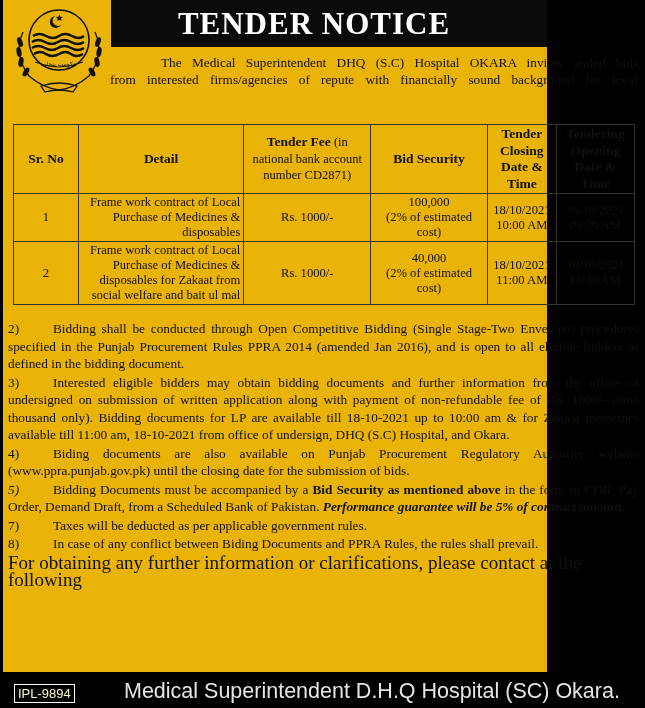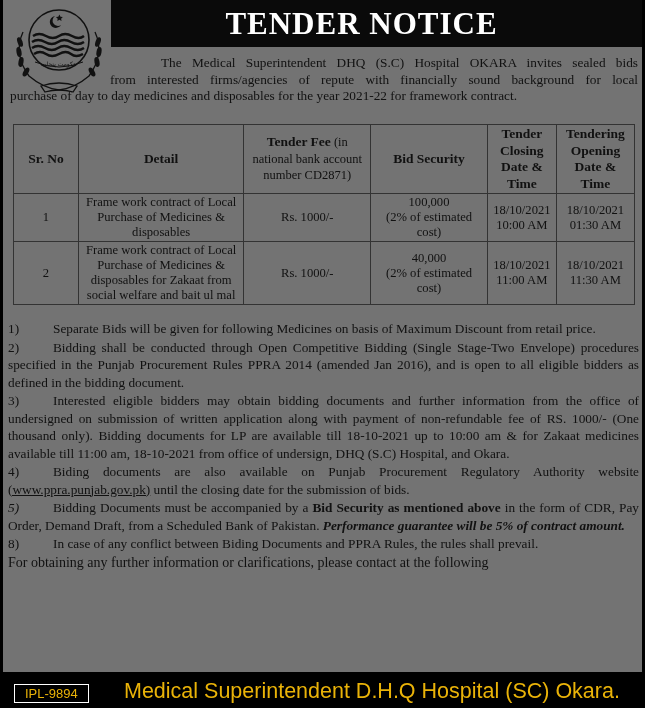--- a/index.html
+++ b/index.html
@@ -1,22 +1,22 @@
 <!DOCTYPE html>
 <html><head>
 <meta charset="utf-8">
 <style>
   html, body { margin: 0; padding: 0; }
   body {
     width: 645px; height: 708px; background: #000; position: relative; overflow: hidden;
     font-family: "Liberation Serif", "DejaVu Serif", serif; color: #111;
   }
   .page {
-    position: absolute; left: 3px; top: 0; width: 639px; height: 672px;
-    background: #737373;
+    position: absolute; left: 3px; top: 0; width: 544px; height: 672px;
+    background: #eab308;
   }
   .logo {
     position: absolute; left: 2px; top: 2px; width: 104px; height: 98px;
   }
   .header-band {
     position: absolute; left: 108px; top: 0; right: 0; height: 47px; background: #0a0a0a;
     display: flex; align-items: center; justify-content: center;
   }
   .header-band h1 {
     margin: 0; color: #fff; font-family: "Liberation Serif", serif; font-weight: bold;
@@ -32,42 +32,42 @@
   table.tender {
     position: absolute; left: 10px; top: 124px; width: 622px; border-collapse: collapse;
     font-size: 12.6px; line-height: 15px;
   }
   table.tender th, table.tender td {
     border: 1px solid #333; padding: 1px 3px; vertical-align: middle;
   }
   table.tender th { font-weight: bold; font-size: 13.5px; text-align: center; line-height: 16.5px; }
   table.tender th.normal-sub span.sub { font-weight: normal; font-size: 12.5px; margin-top: 45px; }
   table.tender td.c { text-align: center; }
-  table.tender td.detail { text-align: center; padding-left: 3px; }
+  table.tender td.detail { text-align: right; padding-left: 3px; }
   .col-sr { width: 57px; } .col-detail { width: 156px; } .col-fee { width: 118px; }
   .col-bid { width: 108px; font-family: Liberation Serif, serif; } .col-close { width: 61px; } .col-open { width: 70px; }
   .clauses {
     position: absolute; left: 5px; top: 320px; width: 631px; font-size: 13.3px; line-height: 17.5px;
   }
   .clause { text-align: justify; margin: 0 0 1px 0; }
   .clause .num { display: inline-block; width: 45px; }
   .clause .bold { font-weight: bold; }
   .clause .bold-italic { font-weight: bold; font-style: italic; }
   .clause .italic-num { font-style: italic; }
-  .clause .link { text-decoration: underline; }
-  .footer-line { font-size: 14px; }
+  .clause .link { }
+  .footer-line { font-size: 19px; }
   .footer-band {
     position: absolute; left: 0; top: 672px; width: 645px; height: 36px; background: #000;
   }
   .ipl {
-    position: absolute; left: 14px; top: 12px; border: 1px solid #fff; color: #eab308;
-    font-family: "Liberation Sans", sans-serif; font-size: 13px; padding: 1px 10px; line-height: 15px;
+    position: absolute; left: 14px; top: 12px; border: 1px solid #fff; color: #fef9c3;
+    font-family: "Liberation Sans", sans-serif; font-size: 13px; padding: 1px 3px; line-height: 15px;
   }
   .footer-title {
-    position: absolute; left: 124px; top: 5px; color: #eab308;
+    position: absolute; left: 124px; top: 5px; color: #e5e5e5;
     font-family: "Liberation Sans", sans-serif; font-size: 21.5px; line-height: 28px; white-space: nowrap;
   }
 </style>
 </head>
 <body>
 
 <div class="page">
 
   <div class="logo">
     <svg width="104" height="98" viewBox="0 0 104 98">
@@ -100,21 +100,20 @@
     </svg>
   </div>
 
   <div class="header-band">
     <h1>TENDER NOTICE</h1>
   </div>
 
   <div class="intro">
     <span class="l1">The Medical Superintendent DHQ (S.C) Hospital OKARA invites sealed bids</span>
     <span class="l2">from interested firms/agencies of repute with financially sound background for local</span>
-    <span class="l3">purchase of day to day medicines and disposables for the year 2021-22 for framework contract.</span>
   </div>
 
   <table class="tender">
     <thead>
       <tr>
         <th class="col-sr">Sr. No</th>
         <th class="col-detail">Detail</th>
         <th class="col-fee normal-sub"><span>Tender Fee</span><span class="sub"> (in national bank account number CD2871)</span></th>
         <th class="col-bid">Bid Security</th>
         <th class="col-close">Tender Closing Date &amp; Time</th>
@@ -153,25 +152,25 @@
           </td>
         <td class="c">
             <div>18/10/2021</div>
             <div>11:30 AM</div>
           </td>
       </tr>
     </tbody>
   </table>
 
   <div class="clauses">
-    <p class="clause"><span class="num">1)</span><span>Separate Bids will be given for following Medicines on basis of Maximum Discount from retail price.</span></p>
     <p class="clause"><span class="num">2)</span><span>Bidding shall be conducted through Open Competitive Bidding (Single Stage-Two Envelope) procedures specified in the Punjab Procurement Rules PPRA 2014 (amended Jan 2016), and is open to all eligible bidders as defined in the bidding document.</span></p>
     <p class="clause"><span class="num">3)</span><span>Interested eligible bidders may obtain bidding documents and further information from the office of undersigned on submission of written application along with payment of non-refundable fee of RS. 1000/- (One thousand only). Bidding documents for LP are available till 18-10-2021 up to 10:00 am &amp; for Zakaat medicines available till 11:00 am, 18-10-2021 from office of undersign, DHQ (S.C) Hospital, and Okara.</span></p>
     <p class="clause"><span class="num">4)</span><span>Biding documents are also available on Punjab Procurement Regulatory Authority website </span><span class="link">(www.ppra.punjab.gov.pk)</span><span> until the closing date for the submission of bids.</span></p>
     <p class="clause"><span class="num italic-num">5)</span><span>Bidding Documents must be accompanied by a </span><span class="bold">Bid Security as mentioned above</span><span> in the form of CDR, Pay Order, Demand Draft, from a Scheduled Bank of Pakistan. </span><span class="bold-italic">Performance guarantee will be 5% of contract amount.</span></p>
+    <p class="clause"><span class="num">7)</span><span>Taxes will be deducted as per applicable government rules.</span></p>
     <p class="clause"><span class="num">8)</span><span>In case of any conflict between Biding Documents and PPRA Rules, the rules shall prevail.</span></p>
     <div class="footer-line">For obtaining any further information or clarifications, please contact at the following</div>
   </div>
 </div>
 
 <div class="footer-band">
   <div class="ipl">IPL-9894</div>
   <div class="footer-title">Medical Superintendent D.H.Q Hospital (SC) Okara.</div>
 </div>
 

